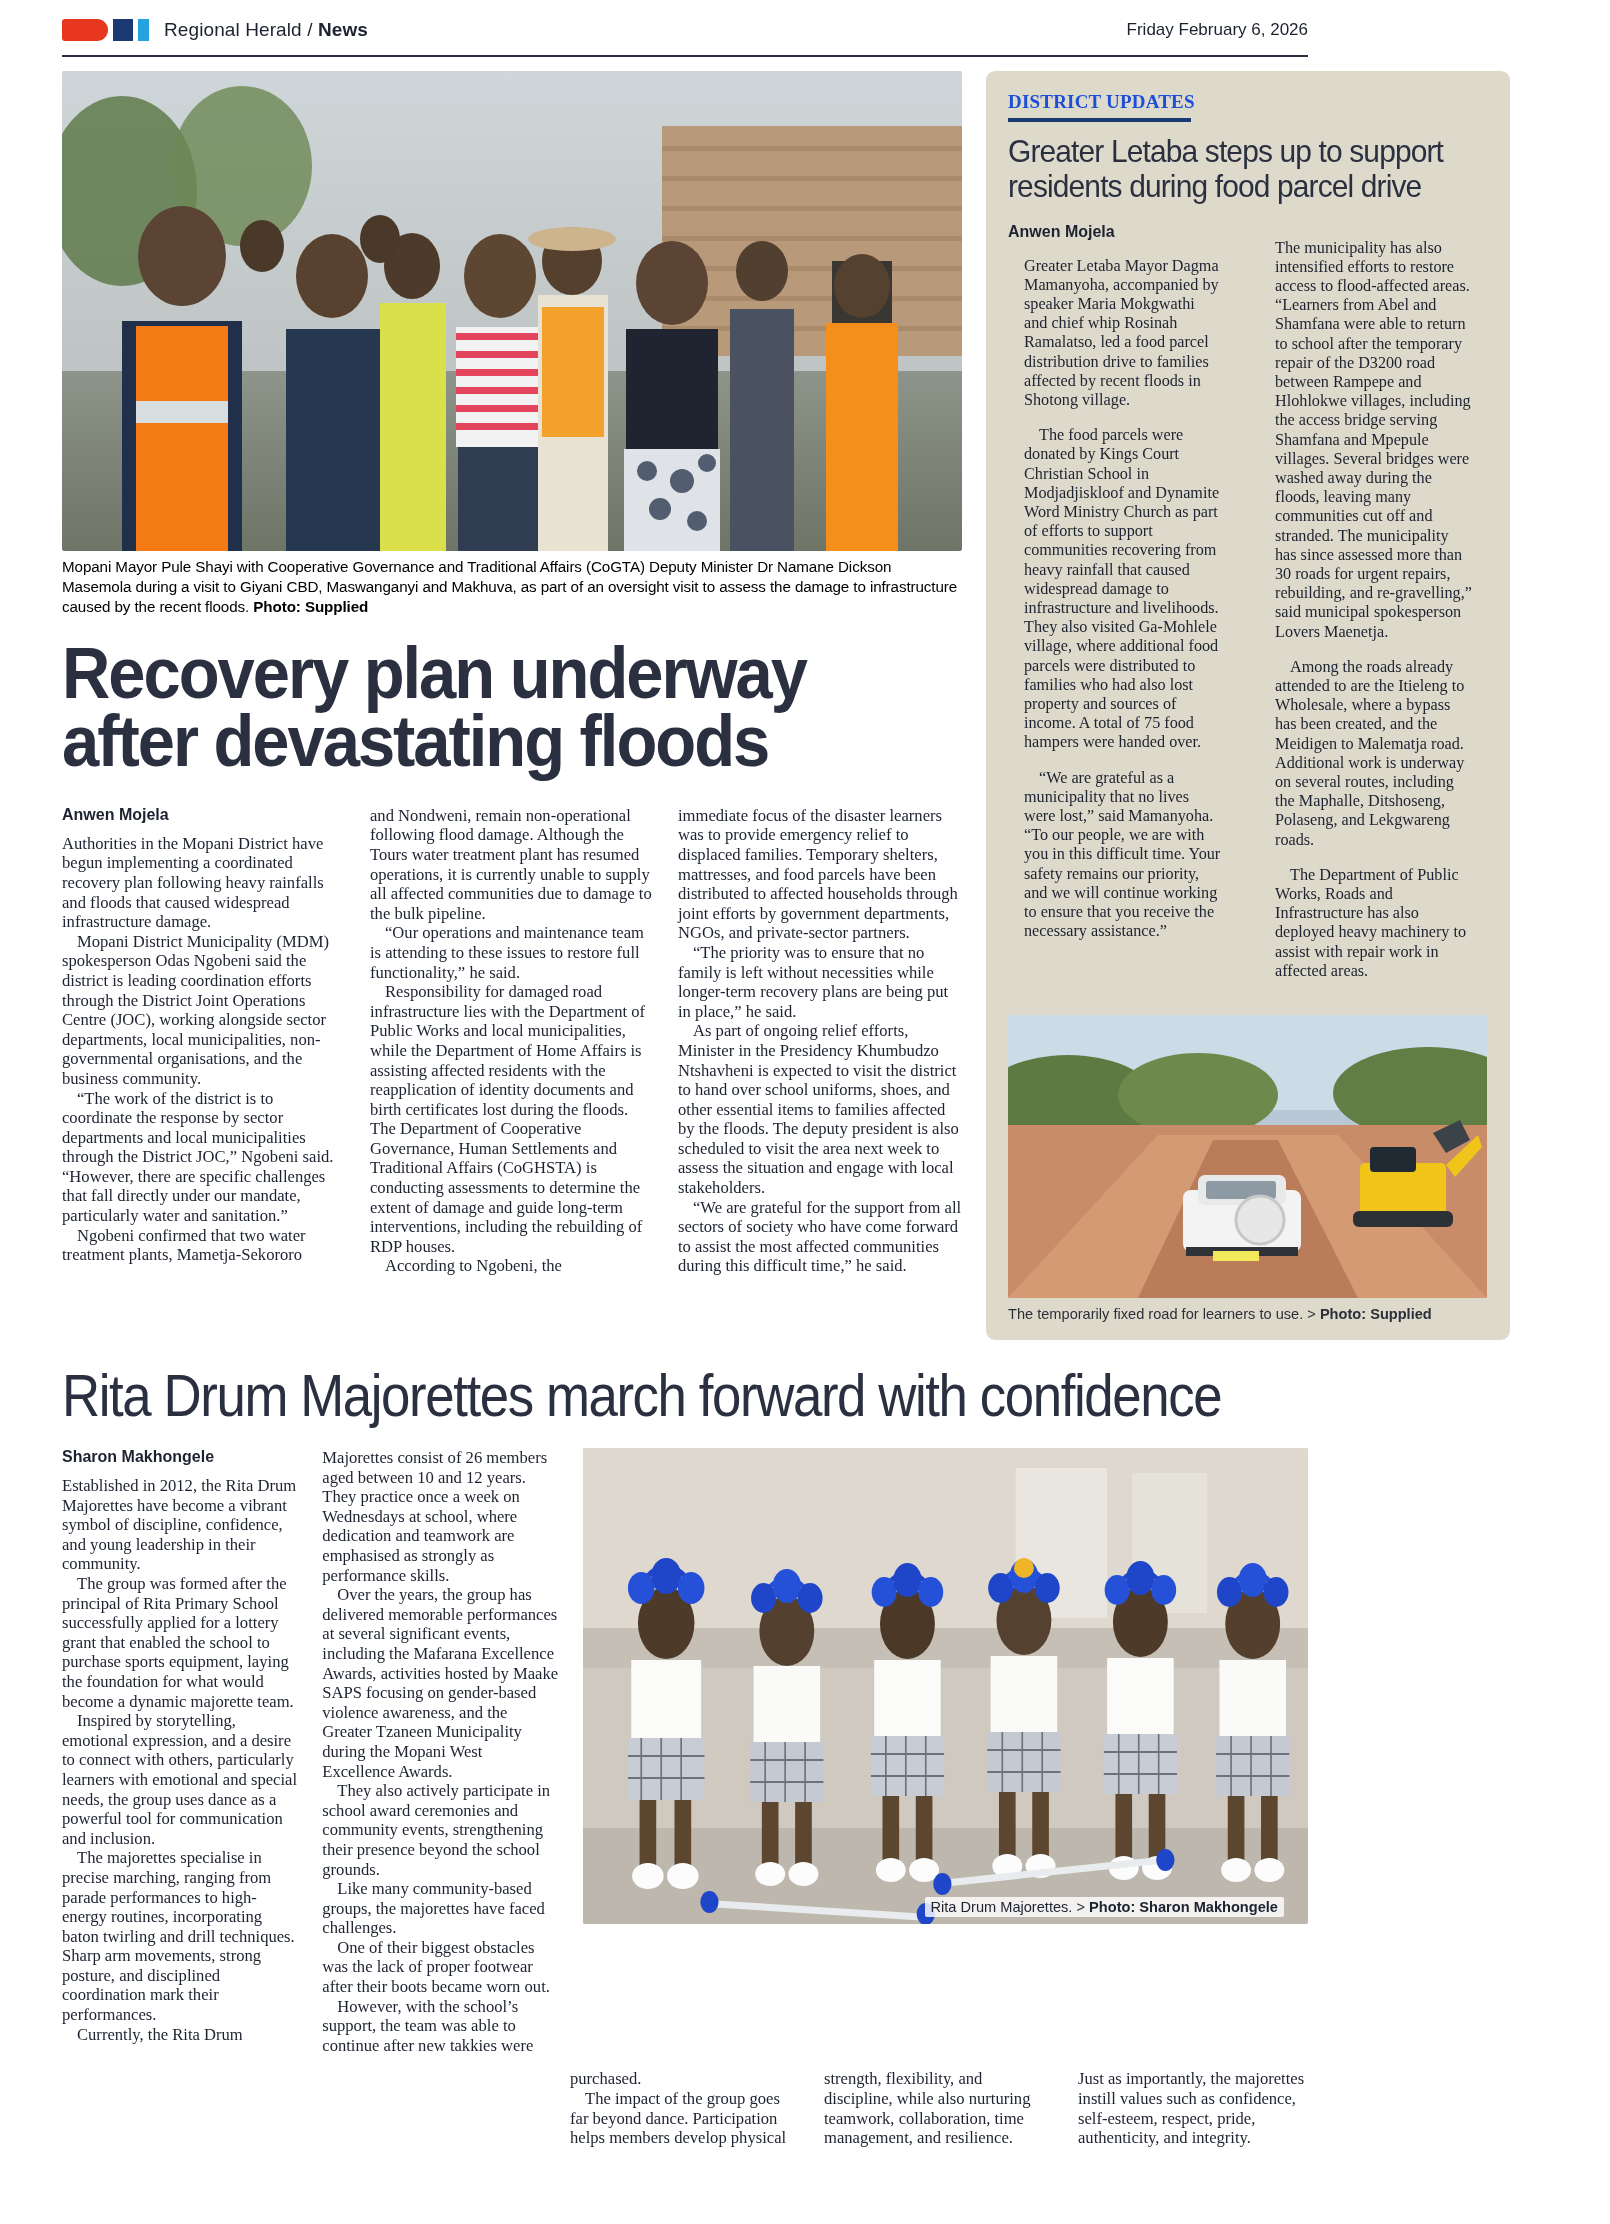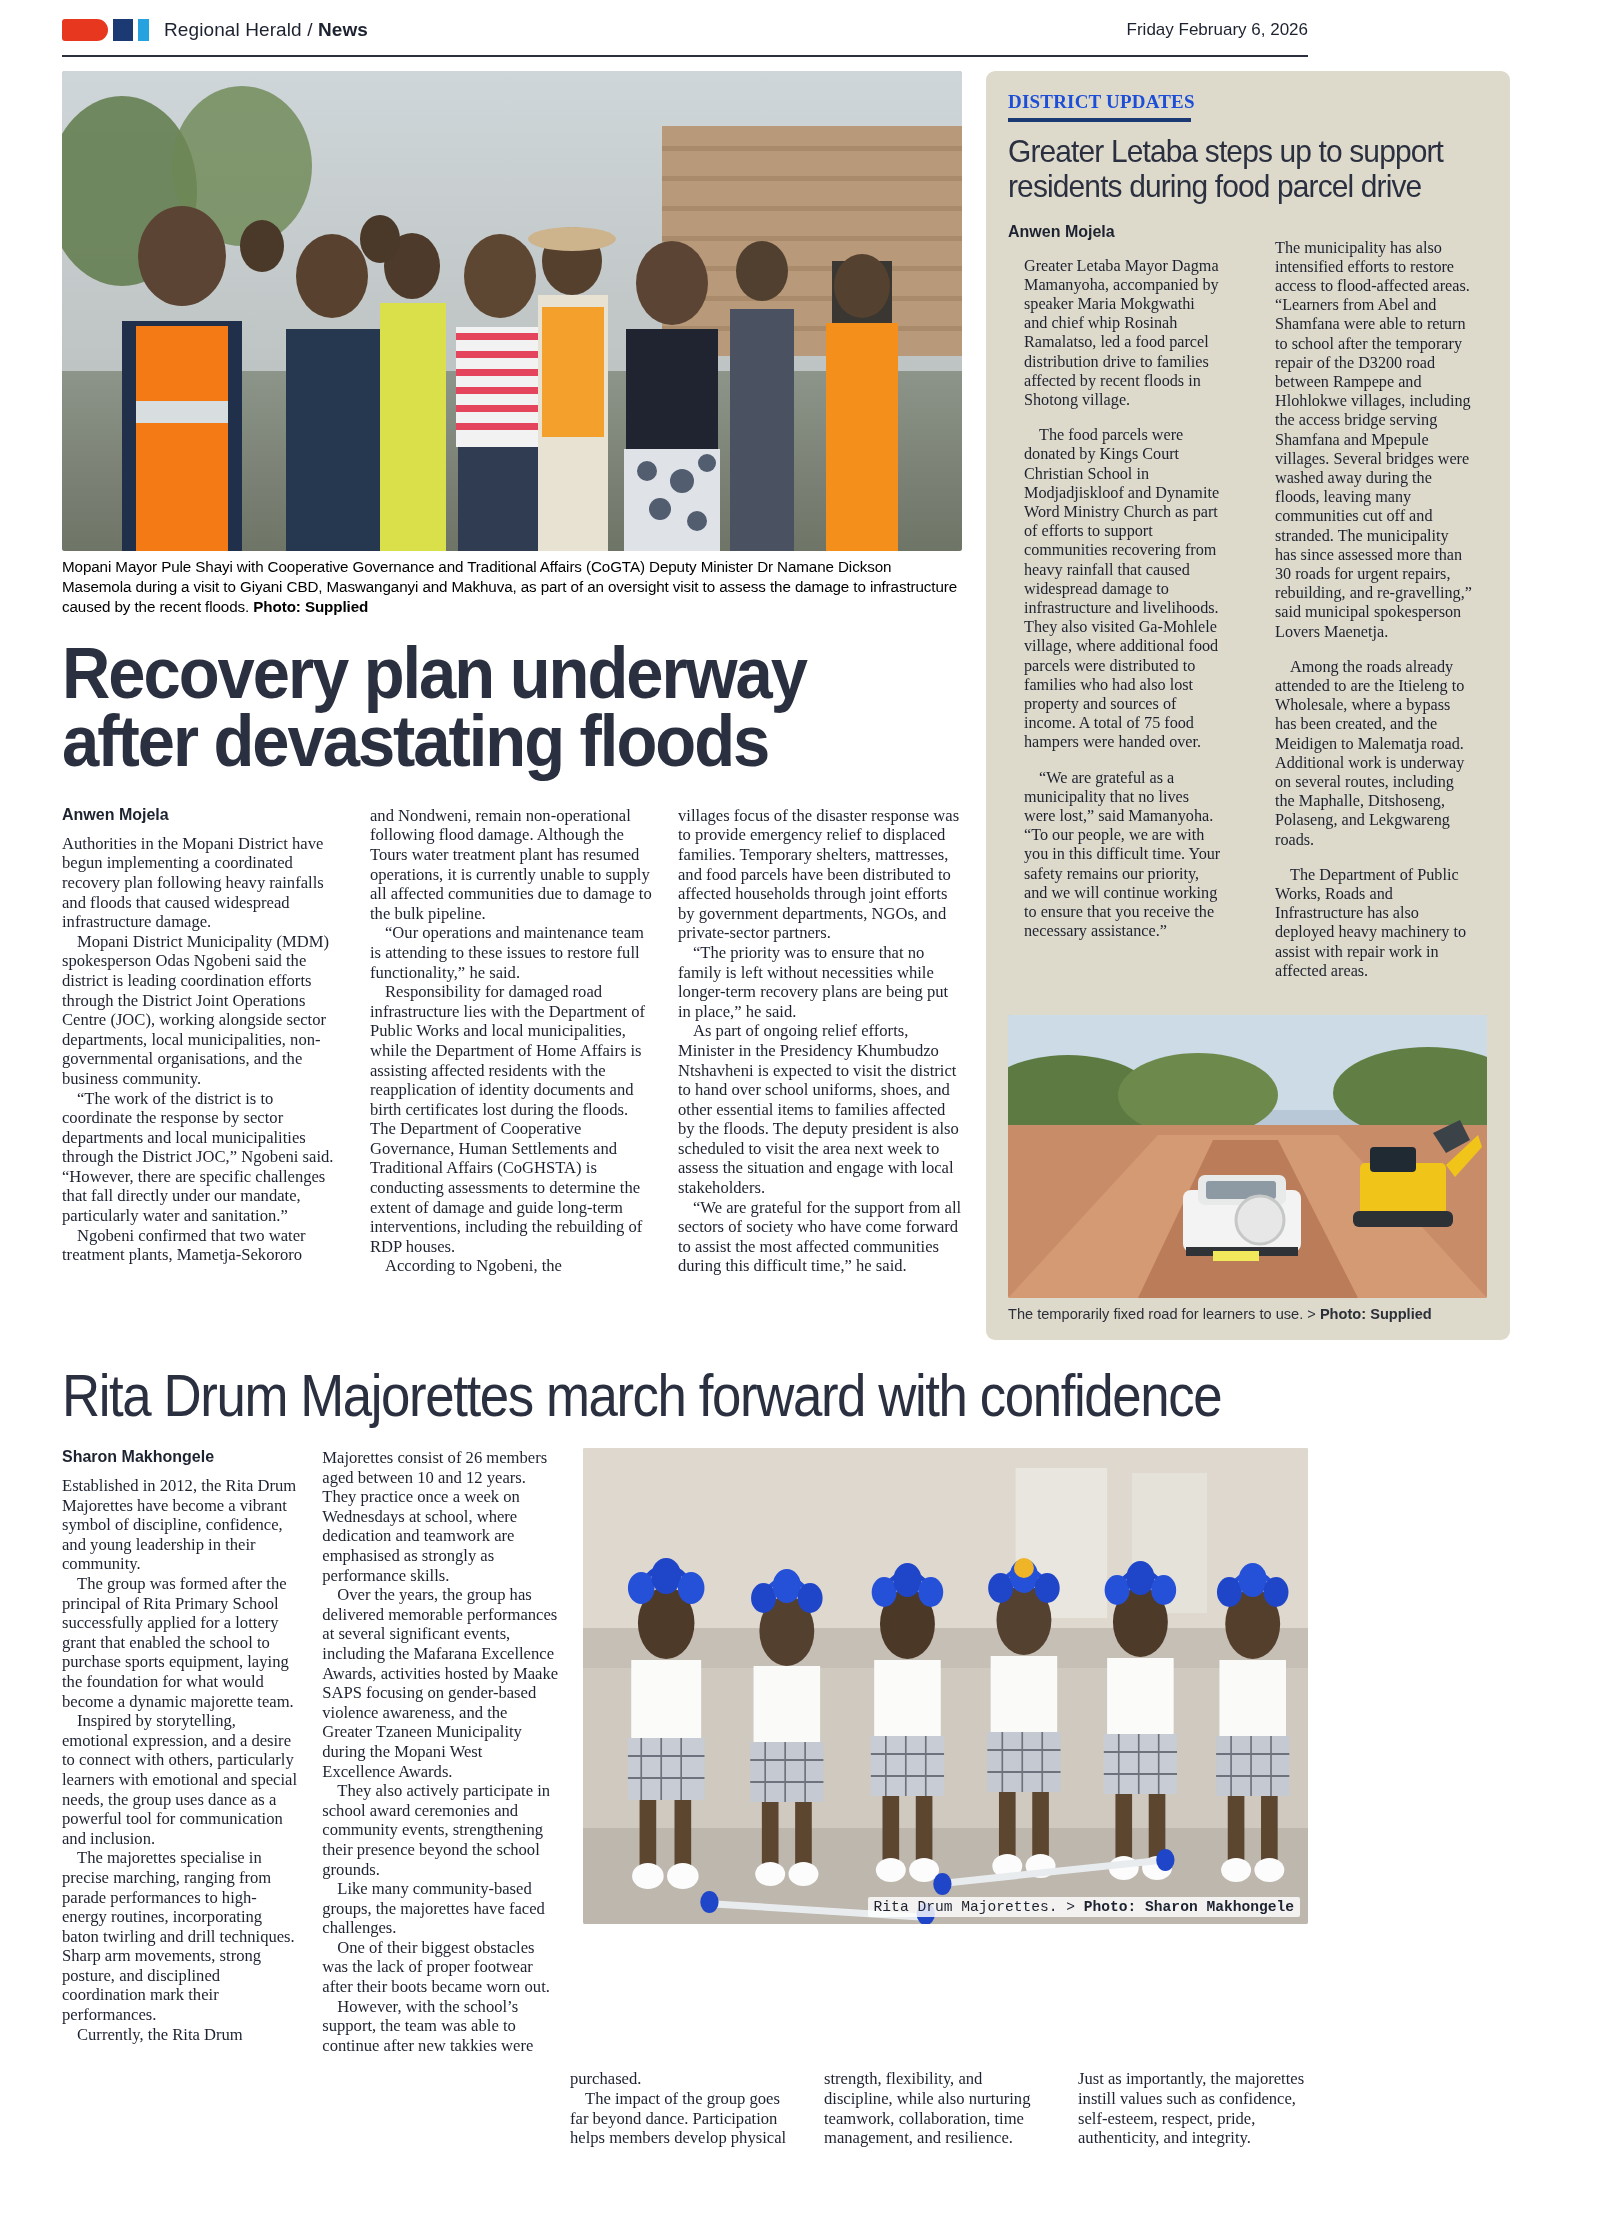--- a/index.html
+++ b/index.html
@@ -121,22 +121,22 @@
     font-weight:400; font-size:60px; line-height:1.0;
     letter-spacing:-1.6px; color:#2b3040;
     transform:scaleX(0.88); transform-origin:left top;
     white-space:nowrap;
   }
   .bottom-cols { display:flex; gap:24px; margin-top:22px; }
   .bcol { width:284px; }
   .bottom-photo { width:872px; height:476px; overflow:hidden; position:relative; border-radius:2px; }
   .bottom-photo svg { display:block; width:100%; height:100%; }
   .bottom-photo-caption {
-    position:absolute; right:8px; bottom:7px;
-    font-family:Liberation Mono, monospace;
+    position:absolute; right:24px; bottom:7px;
+    font-family:Liberation Sans, sans-serif;
     font-size:14.6px; color:#1d2230;
     background:rgba(255,255,255,0.82); padding:2px 6px; border-radius:2px;
   }
   .bottom-photo-caption b { font-weight:700; }
 
   .bottom-tail { display:flex; gap:24px; margin-top:14px; }
   .tcol { width:284px; }
 </style>
 </head>
 <body>
@@ -259,21 +259,21 @@
         <div class="col">
           <div class="bodytext">
             <p>and Nondweni, remain non-operational following flood damage. Although the Tours water treatment plant has resumed operations, it is currently unable to supply all affected communities due to damage to the bulk pipeline.</p>
             <p>“Our operations and maintenance team is attending to these issues to restore full functionality,” he said.</p>
             <p>Responsibility for damaged road infrastructure lies with the Department of Public Works and local municipalities, while the Department of Home Affairs is assisting affected residents with the reapplication of identity documents and birth certificates lost during the floods. The Department of Cooperative Governance, Human Settlements and Traditional Affairs (CoGHSTA) is conducting assessments to determine the extent of damage and guide long-term interventions, including the rebuilding of RDP houses.</p>
             <p>According to Ngobeni, the</p>
           </div>
         </div>
         <div class="col">
           <div class="bodytext">
-            <p>villages focus of the disaster response was to provide emergency relief to displaced families. Temporary shelters, mattresses, and food parcels have been distributed to affected households through joint efforts by government departments, NGOs, and private-sector partners.</p>
+            <p>immediate focus of the disaster learners was to provide emergency relief to displaced families. Temporary shelters, mattresses, and food parcels have been distributed to affected households through joint efforts by government departments, NGOs, and private-sector partners.</p>
             <p>“The priority was to ensure that no family is left without necessities while longer-term recovery plans are being put in place,” he said.</p>
             <p>As part of ongoing relief efforts, Minister in the Presidency Khumbudzo Ntshavheni is expected to visit the district to hand over school uniforms, shoes, and other essential items to families affected by the floods. The deputy president is also scheduled to visit the area next week to assess the situation and engage with local stakeholders.</p>
             <p>“We are grateful for the support from all sectors of society who have come forward to assist the most affected communities during this difficult time,” he said.</p>
           </div>
         </div>
       </div>
     </div>
 
     <div class="top-right">
       <div class="sidebar">

